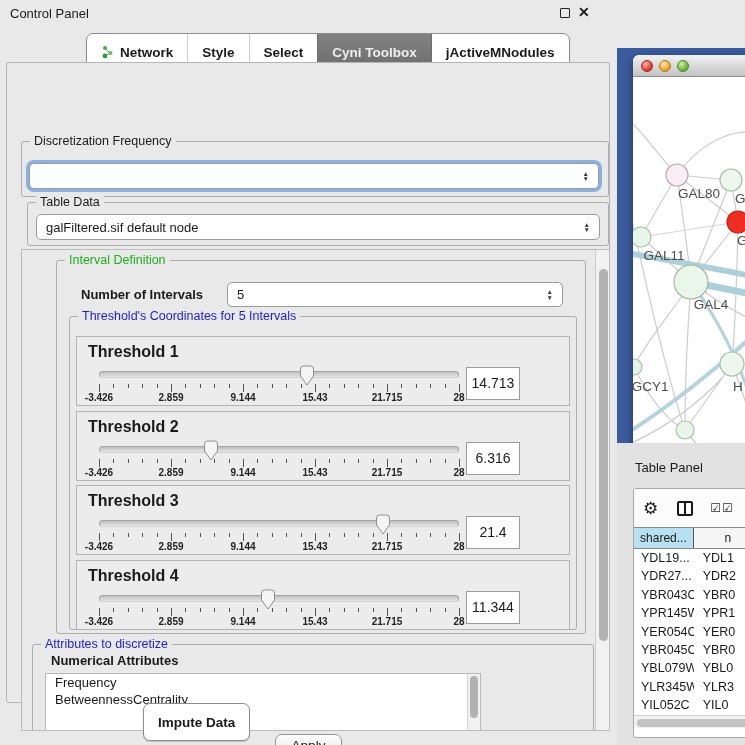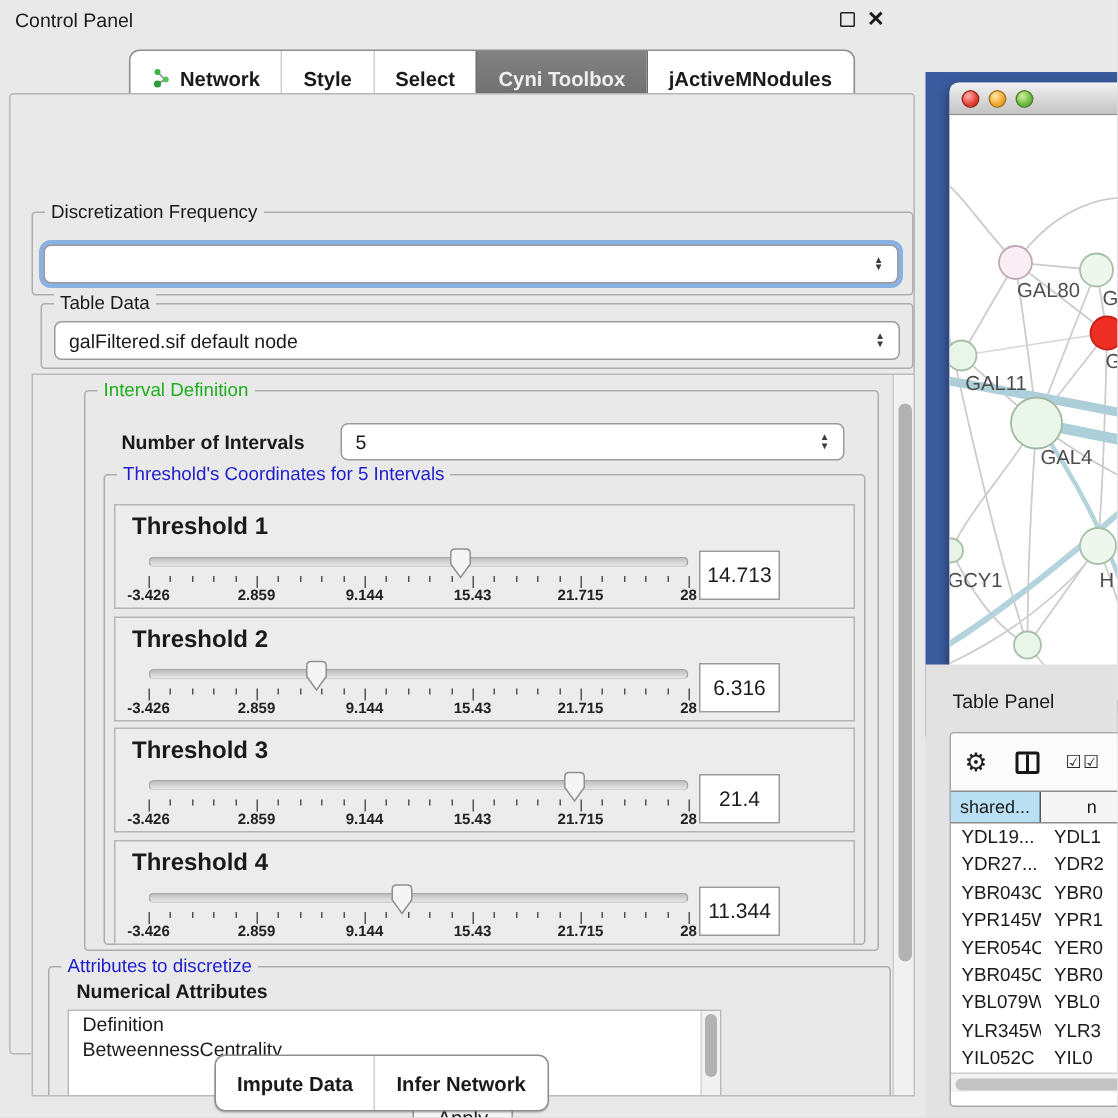--- a/index.html
+++ b/index.html
@@ -342,43 +342,40 @@
               </div>
             </div>
         </div>
       </div>
 
       <div class="abs group" id="attr-group">
         <span class="gtitle t-blue">Attributes to discretize</span>
         <div id="attr-sub">Numerical Attributes</div>
         <div id="attr-list">
           <div id="attr-items">
-              <div class="li">Definition</div>
+              <div class="li">Frequency</div>
               <div class="li">BetweennessCentrality</div>
             </div>
           <div id="attr-scroll">
               <div class="vthumb"></div>
             </div>
         </div>
       </div>
 
       <div class="abs" id="vscroll">
         <div class="vthumb"></div>
       </div>
     </div>
 
     <div class="abs" id="apply-btn">Apply</div>
   </div>
 
   <div class="abs seg" id="bottom-tabs">
       <div class="segitem">
         <span>Impute Data</span>
-      </div>
-      <div class="segitem">
-        <span>Infer Network</span>
       </div>
     </div>
 
   <div class="abs" id="desktop">
     <div id="netwin">
       <div id="netwin-bar">
         <span class="light red"></span>
         <span class="light yellow"></span>
         <span class="light green"></span>
       </div>

